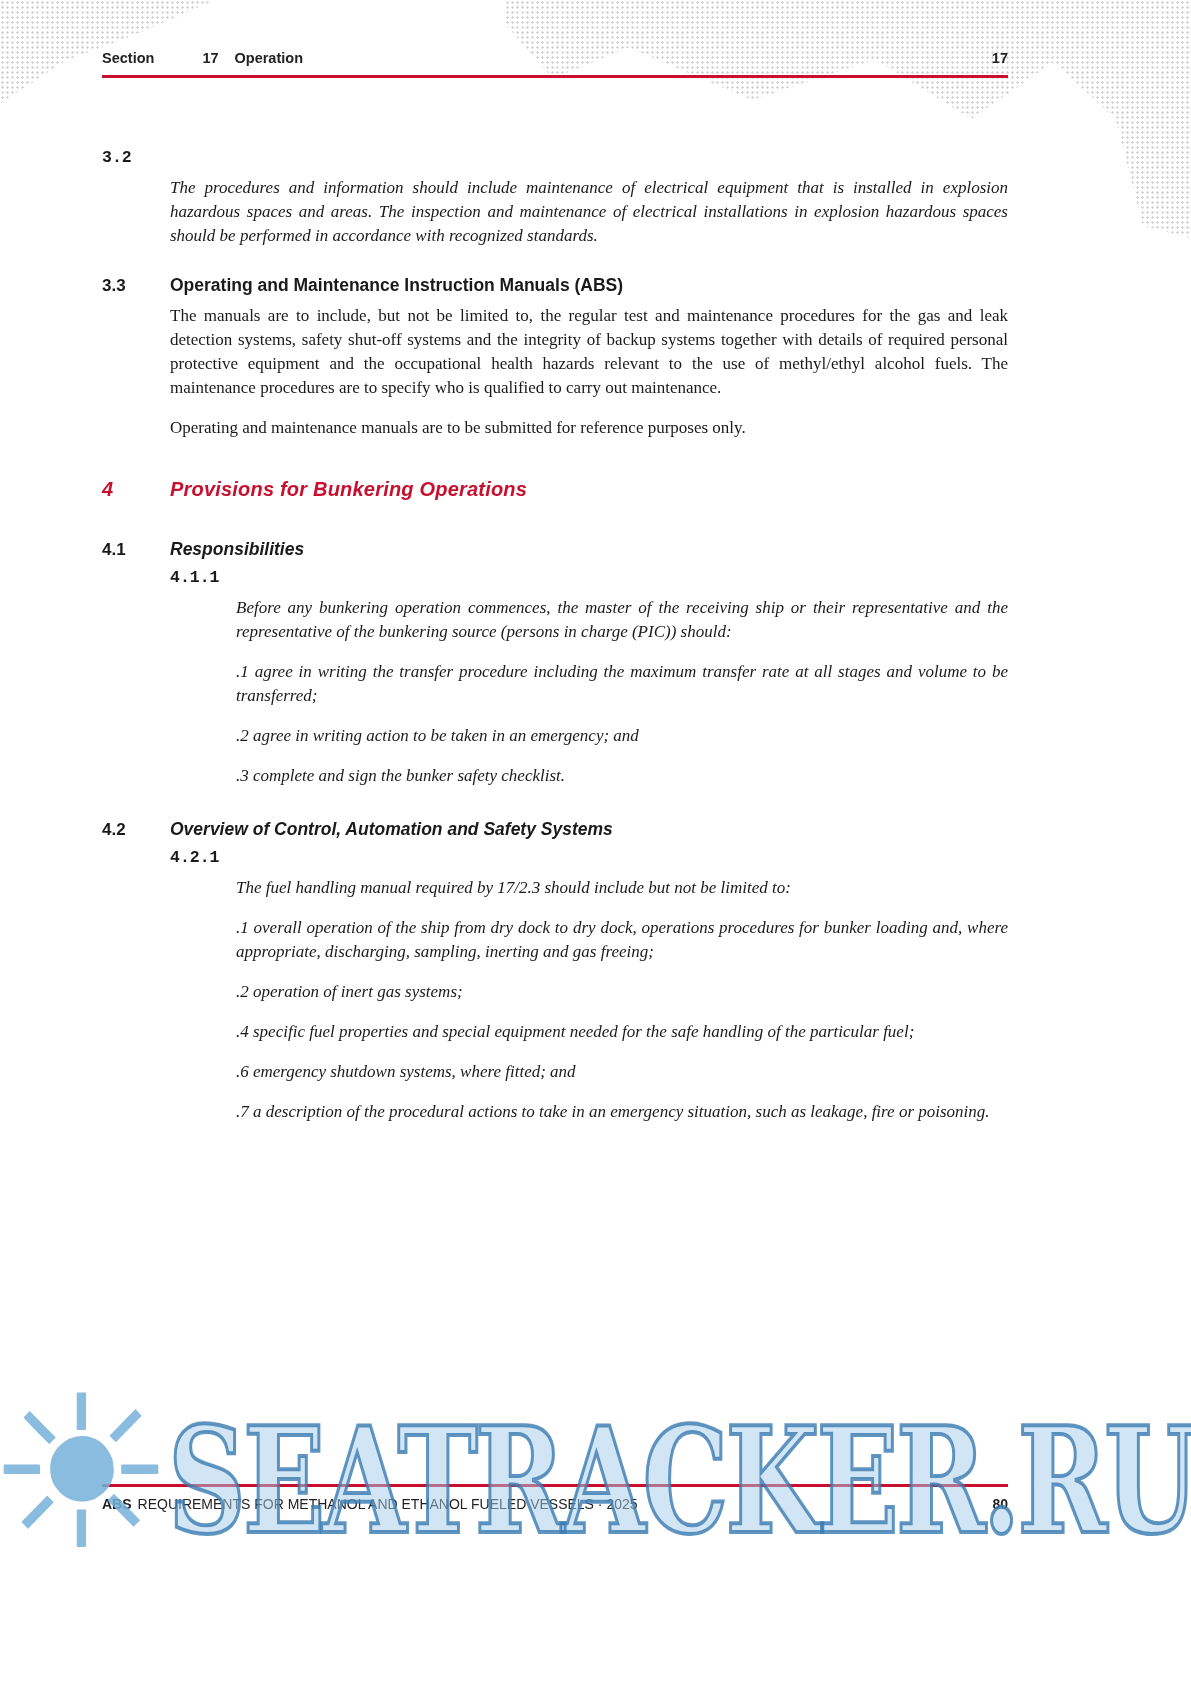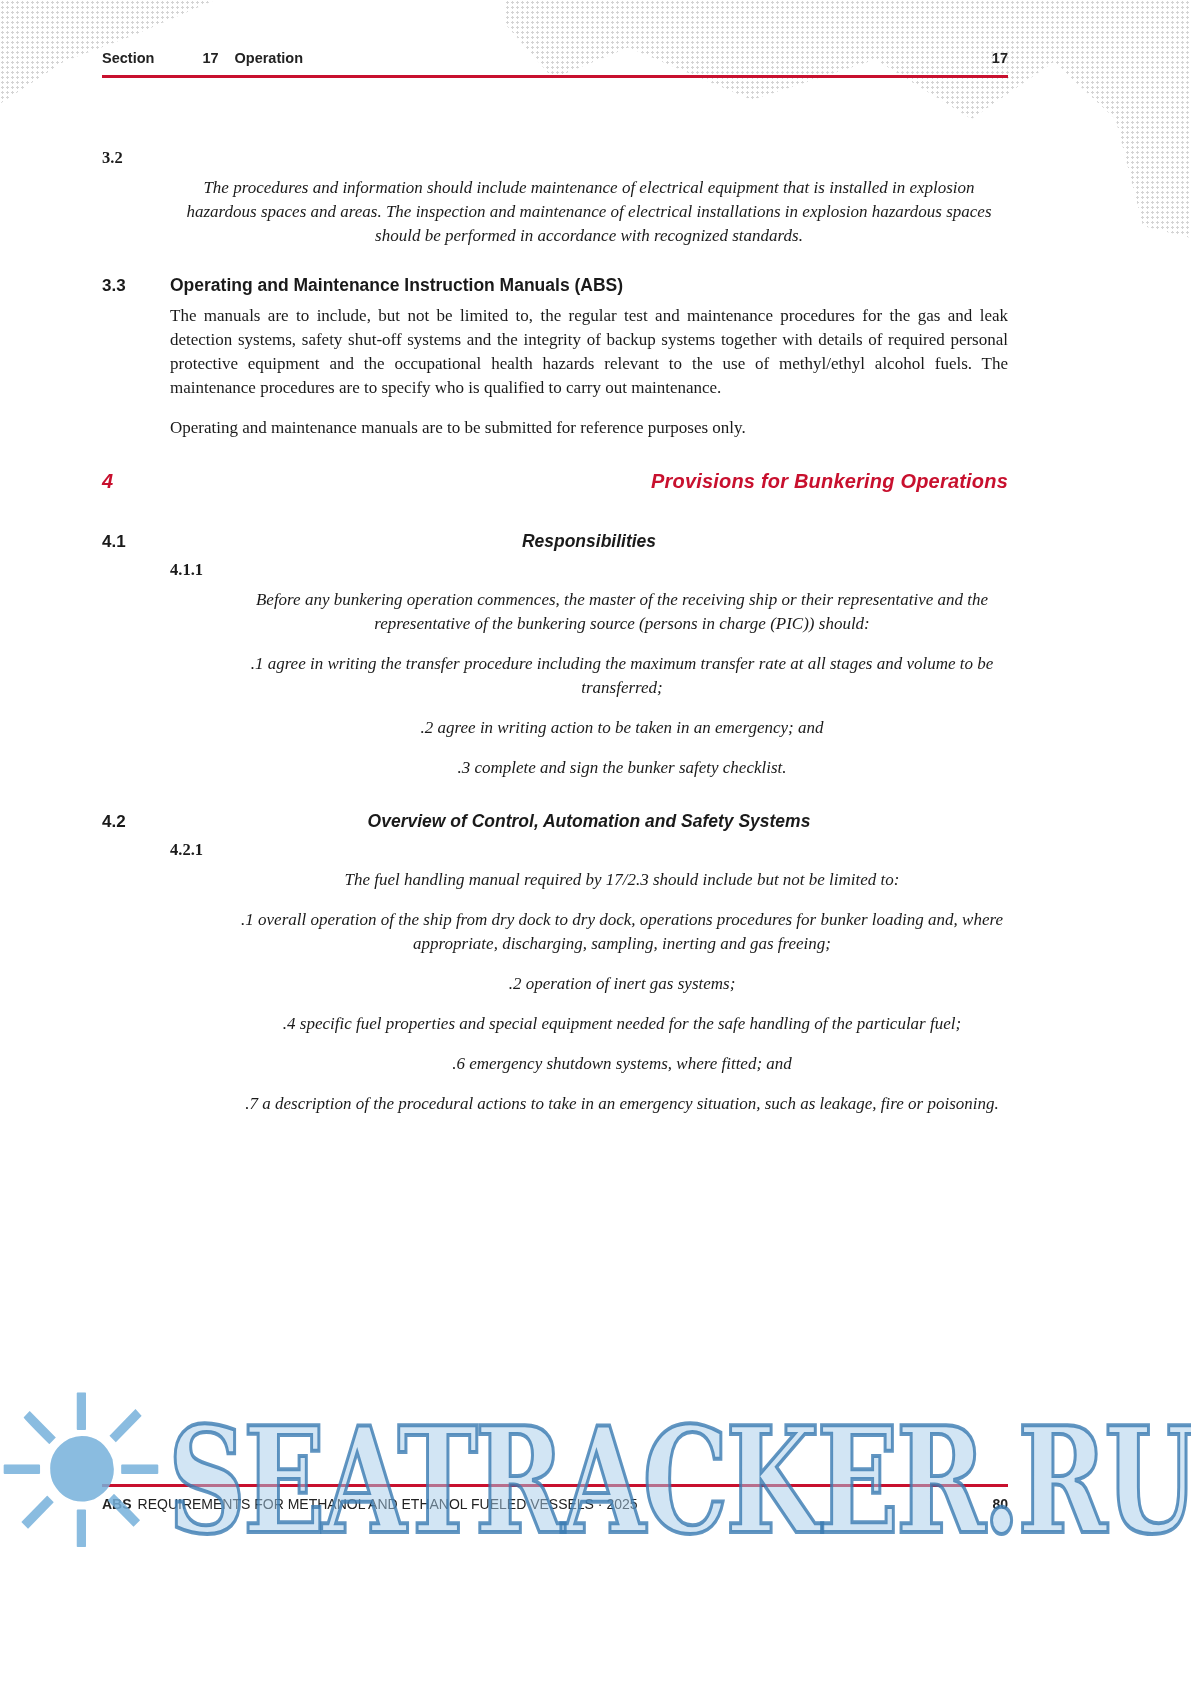--- a/index.html
+++ b/index.html
@@ -38,41 +38,41 @@
   .header .sec-title { margin-left: 16px; }
   .header .spacer, .footer .spacer { flex: 1; }
 
   
   .content {
     position: absolute; left: 102px; top: 148px; width: 906px;
     font-size: 17px; line-height: 24px;
   }
   .content p { margin: 0 0 16px; }
   .justify { text-align: justify; }
-  .italic { font-style: italic; text-align: center; }
+  .italic { font-style: italic; }
   .block { margin-bottom: 4px; }
   .row { display: flex; align-items: baseline; }
   .num1 { flex: 0 0 68px; width: 68px;
     font-family: "Liberation Sans", sans-serif; font-weight: bold; font-size: 17px; }
   .txt { flex: 1; min-width: 0; }
   .bnum {
-    font-family: Liberation Serif, serif; font-weight: bold;
+    font-family: Liberation Mono, monospace; font-weight: bold;
     font-size: 16.5px; line-height: 20px; margin-bottom: 8px;
   }
   .indent1 { margin-left: 68px; }
   .indent2 { margin-left: 66px; }
   .h-sans {
     font-family: "Liberation Sans", sans-serif; font-weight: bold;
     font-size: 17.5px; line-height: 22px; margin: 10px 0 8px; color: #1a1a1a;
   }
   .red-num, .red-h {
     font-family: "Liberation Sans", sans-serif; font-weight: bold; font-style: italic;
     color: #c8102e;
   }
-  .red-h { font-size: 20px; line-height: 26px; margin: 8px 0 26px; letter-spacing: .2px; text-align: right; }
+  .red-h { font-size: 20px; line-height: 26px; margin: 16px 0 26px; letter-spacing: .2px; }
   .red-num { font-size: 20px; line-height: 26px; }
   .sub-block { margin-bottom: 4px; }
 
   
   .footer {
     position: absolute; left: 102px; top: 1484px; width: 906px;
     display: flex; align-items: center;
     border-top: 3px solid #c8102e;
     padding-top: 9px;
     font-family: "Liberation Sans", sans-serif; font-size: 14px; color: #222;

